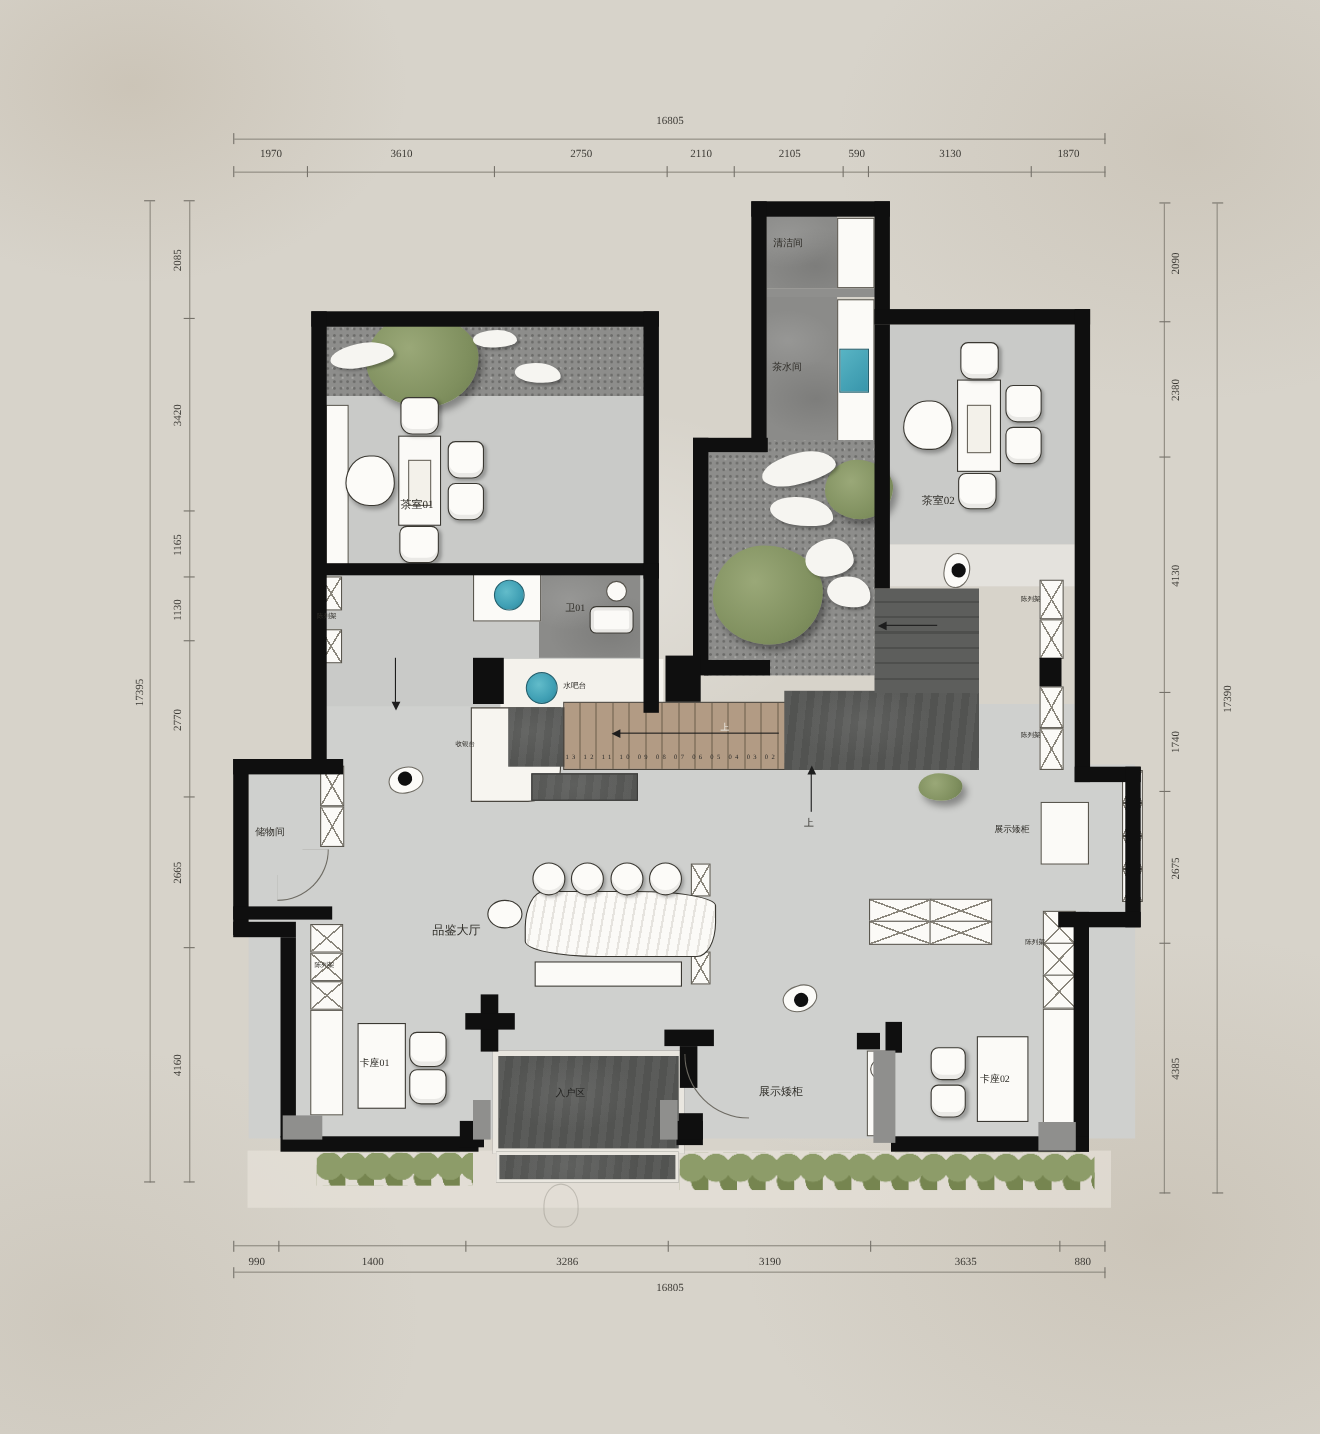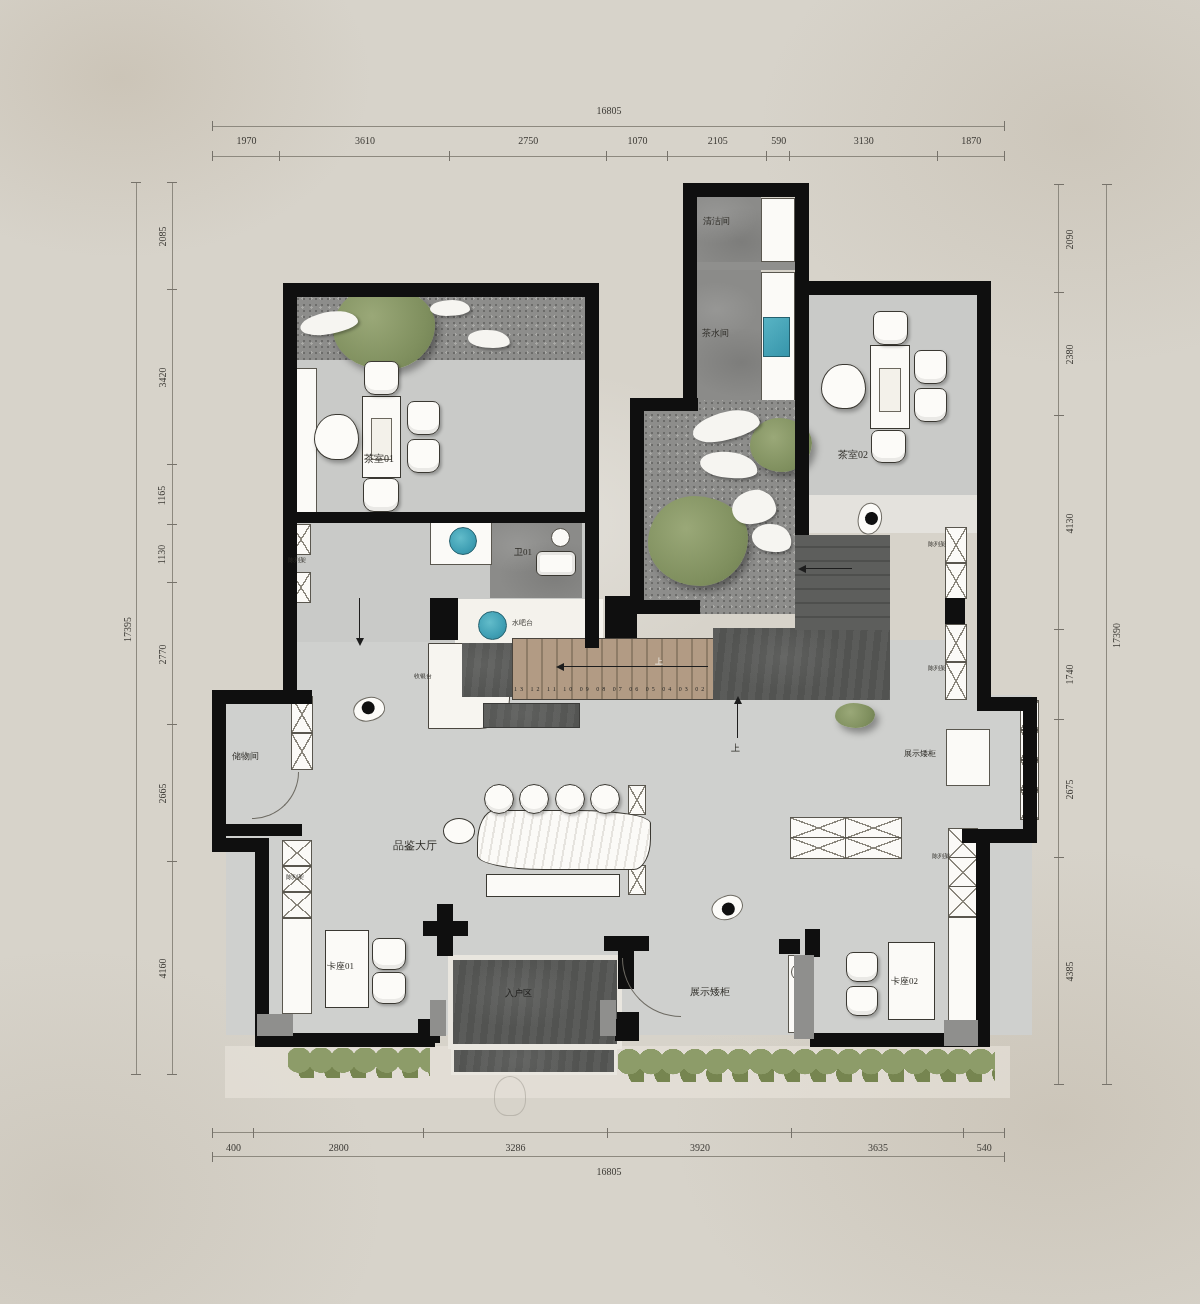--- a/index.html
+++ b/index.html
@@ -102,54 +102,54 @@
   <div class="seg" style="flex:1420">
       <span class="lab">1970</span>
     </div>
   <div class="seg" style="flex:3610">
       <span class="lab">3610</span>
     </div>
   <div class="seg" style="flex:3320">
       <span class="lab">2750</span>
     </div>
   <div class="seg" style="flex:1310">
-      <span class="lab">1070</span>
+      <span class="lab">2110</span>
     </div>
   <div class="seg" style="flex:2105">
       <span class="lab">2105</span>
     </div>
   <div class="seg" style="flex:480">
       <span class="lab">590</span>
     </div>
   <div class="seg" style="flex:3130">
       <span class="lab">3130</span>
     </div>
   <div class="seg" style="flex:1430">
       <span class="lab">1870</span>
     </div>
 </div>
 
 <div class="dimh below abs" style="left:213px;top:1132px;width:792px;height:20px;">
   <div class="seg" style="flex:870">
-      <span class="lab">400</span>
+      <span class="lab">990</span>
     </div>
   <div class="seg" style="flex:3600">
-      <span class="lab">2800</span>
+      <span class="lab">1400</span>
     </div>
   <div class="seg" style="flex:3905">
       <span class="lab">3286</span>
     </div>
   <div class="seg" style="flex:3920">
-      <span class="lab">3920</span>
+      <span class="lab">3190</span>
     </div>
   <div class="seg" style="flex:3635">
       <span class="lab">3635</span>
     </div>
   <div class="seg" style="flex:880">
-      <span class="lab">540</span>
+      <span class="lab">880</span>
     </div>
 </div>
 <div class="dimh below abs" style="left:213px;top:1156px;width:792px;height:20px;">
   <div class="seg" style="flex:1">
       <span class="lab">16805</span>
     </div>
 </div>
 
 <div class="dimv abs" style="left:118px;top:183px;width:18px;height:892px;">
   <div class="seg" style="flex:1">

